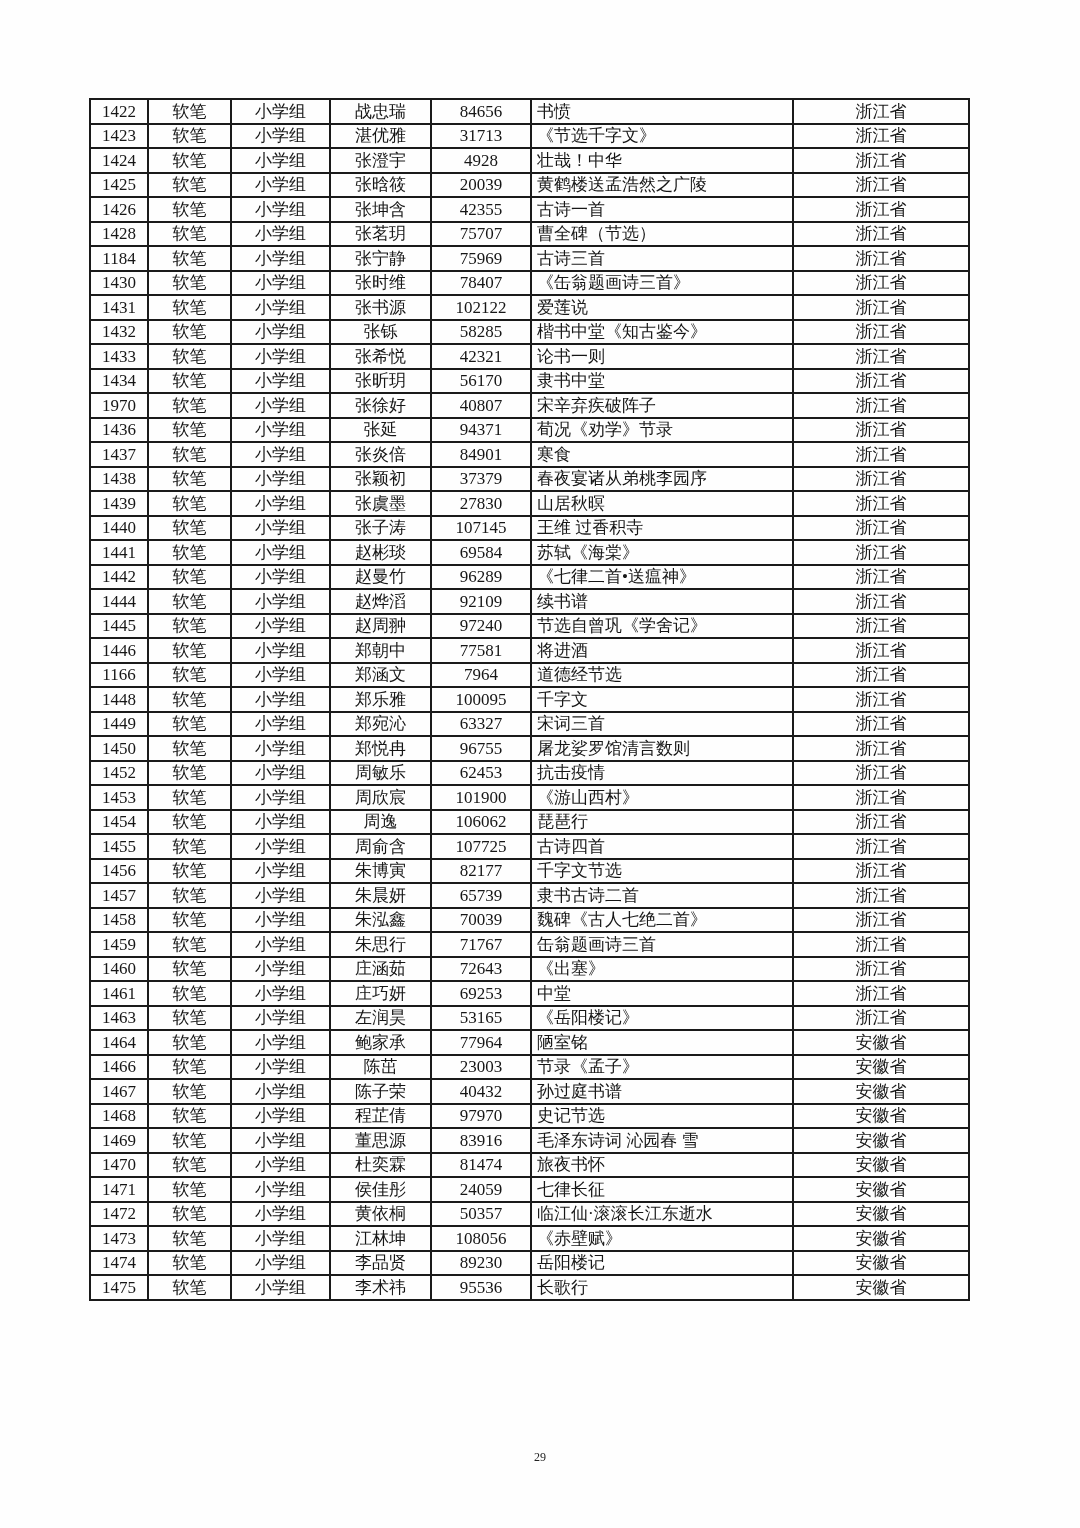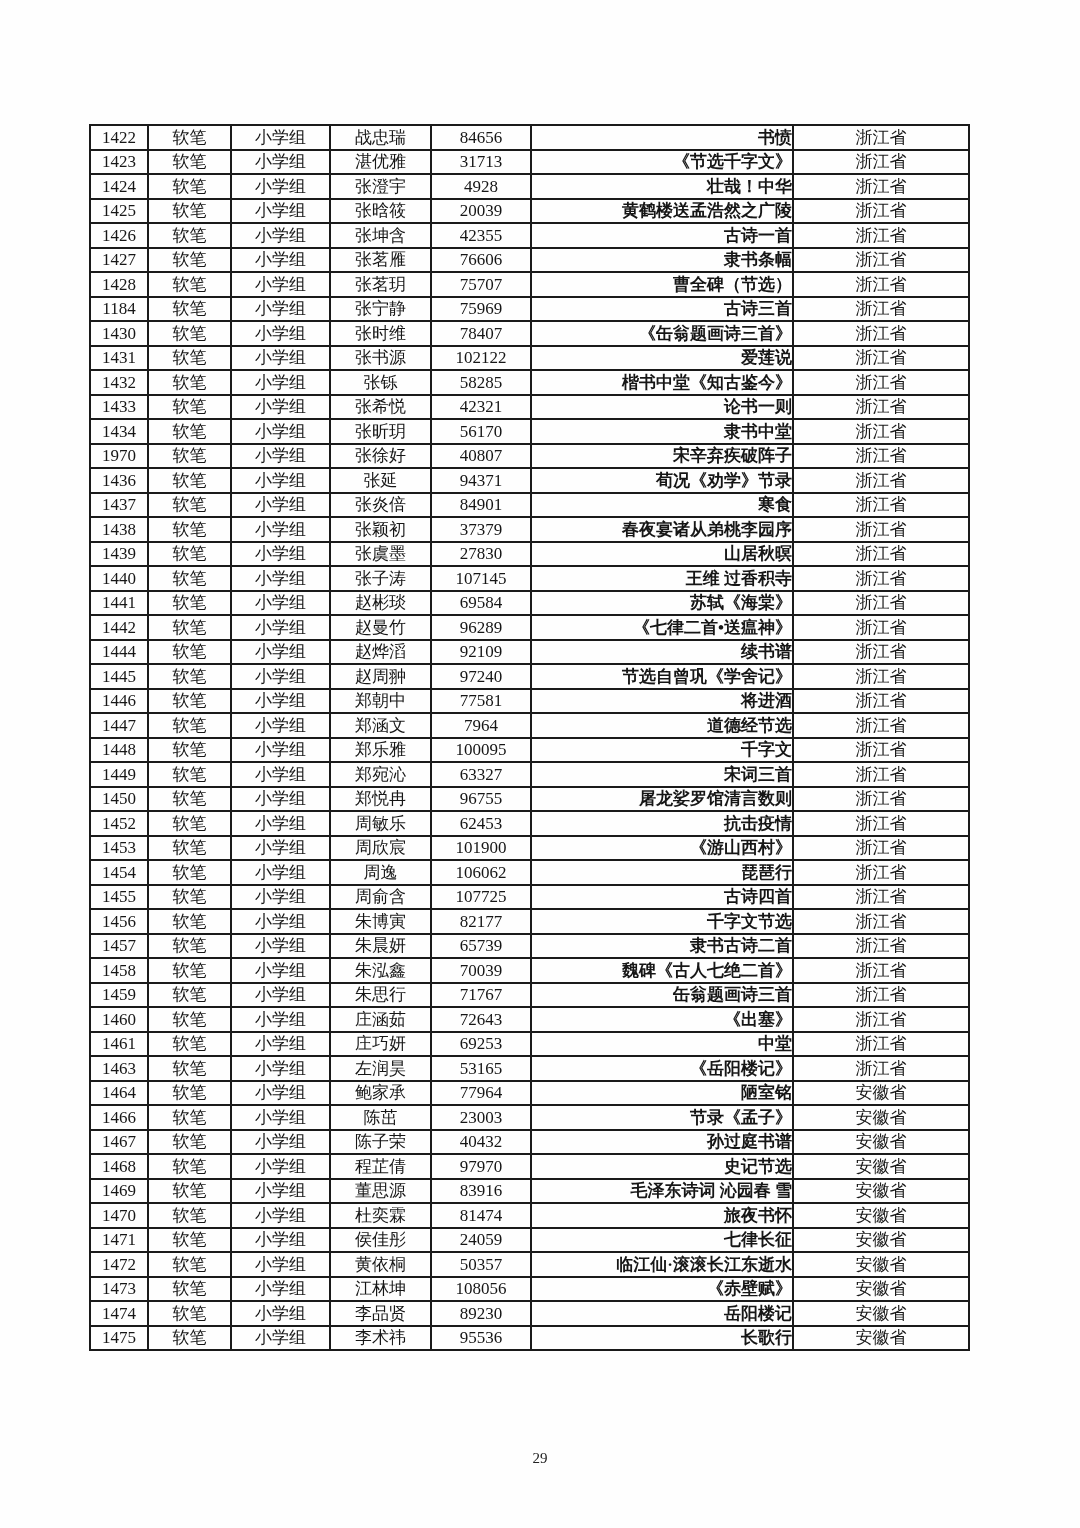--- a/index.html
+++ b/index.html
@@ -17,46 +17,44 @@
     overflow: hidden;
   }
   table.results {
     position: absolute;
     left: 89px;
     top: 98px;
     width: 879px;
     border-collapse: collapse;
     table-layout: fixed;
     border: 2px solid #000000;
-    margin-top: 26px;
   }
   table.results td {
     border: 2px solid #1a1a1a;
     height: 22.5px;
     font-size: 17px;
     line-height: 21px;
     color: #161616;
     text-align: center;
     padding: 0;
     overflow: hidden;
     white-space: nowrap;
     background: #fefefe;
   }
   table.results td.col-work-title {
-    text-align: right;
+    text-align: left;
     padding-left: 5px;
-    font-weight: bold;
   }
   .page-number {
     position: absolute;
     left: 0;
     right: 0;
     top: 1450px;
     text-align: center;
-    font-size: 15px;
+    font-size: 12px;
     color: #222222;
   }
 </style>
 </head>
 <body>
 
 <div class="page">
 
   <table class="results">
     <colgroup>
@@ -108,29 +106,20 @@
         <tr>
           <td class="col-no">1426</td>
           <td class="col-pen-type">软笔</td>
           <td class="col-group">小学组</td>
           <td class="col-name">张坤含</td>
           <td class="col-entry-id">42355</td>
           <td class="col-work-title">古诗一首</td>
           <td class="col-province">浙江省</td>
         </tr>
         <tr>
-          <td class="col-no">1427</td>
-          <td class="col-pen-type">软笔</td>
-          <td class="col-group">小学组</td>
-          <td class="col-name">张茗雁</td>
-          <td class="col-entry-id">76606</td>
-          <td class="col-work-title">隶书条幅</td>
-          <td class="col-province">浙江省</td>
-        </tr>
-        <tr>
           <td class="col-no">1428</td>
           <td class="col-pen-type">软笔</td>
           <td class="col-group">小学组</td>
           <td class="col-name">张茗玥</td>
           <td class="col-entry-id">75707</td>
           <td class="col-work-title">曹全碑（节选）</td>
           <td class="col-province">浙江省</td>
         </tr>
         <tr>
           <td class="col-no">1184</td>
@@ -279,21 +268,21 @@
         <tr>
           <td class="col-no">1446</td>
           <td class="col-pen-type">软笔</td>
           <td class="col-group">小学组</td>
           <td class="col-name">郑朝中</td>
           <td class="col-entry-id">77581</td>
           <td class="col-work-title">将进酒</td>
           <td class="col-province">浙江省</td>
         </tr>
         <tr>
-          <td class="col-no">1447</td>
+          <td class="col-no">1166</td>
           <td class="col-pen-type">软笔</td>
           <td class="col-group">小学组</td>
           <td class="col-name">郑涵文</td>
           <td class="col-entry-id">7964</td>
           <td class="col-work-title">道德经节选</td>
           <td class="col-province">浙江省</td>
         </tr>
         <tr>
           <td class="col-no">1448</td>
           <td class="col-pen-type">软笔</td>

